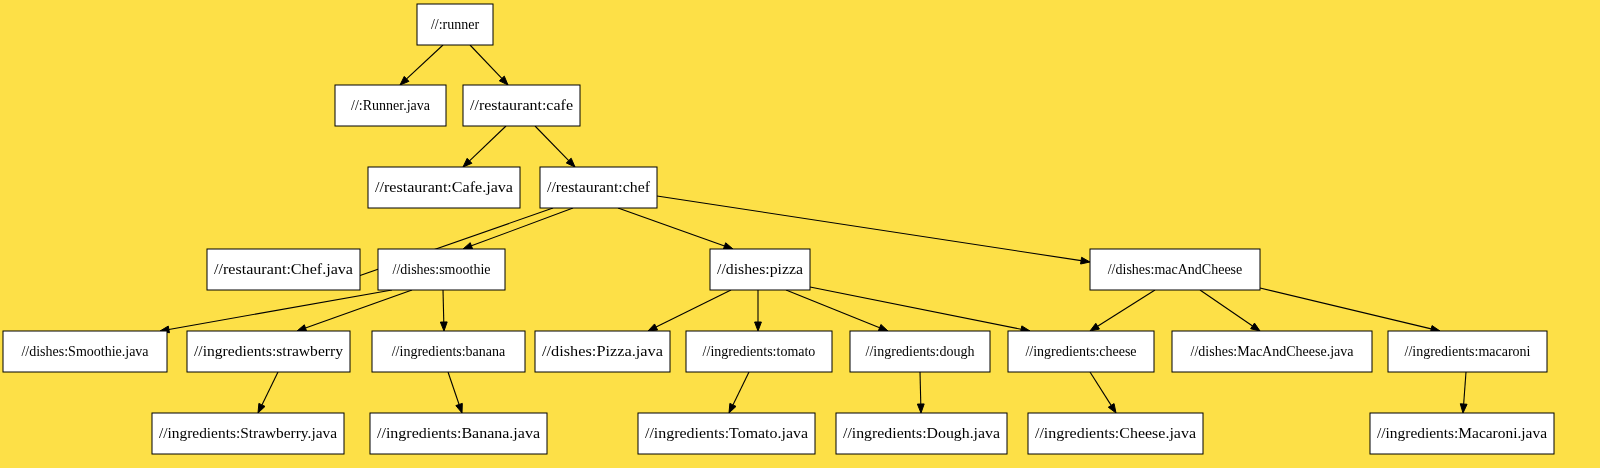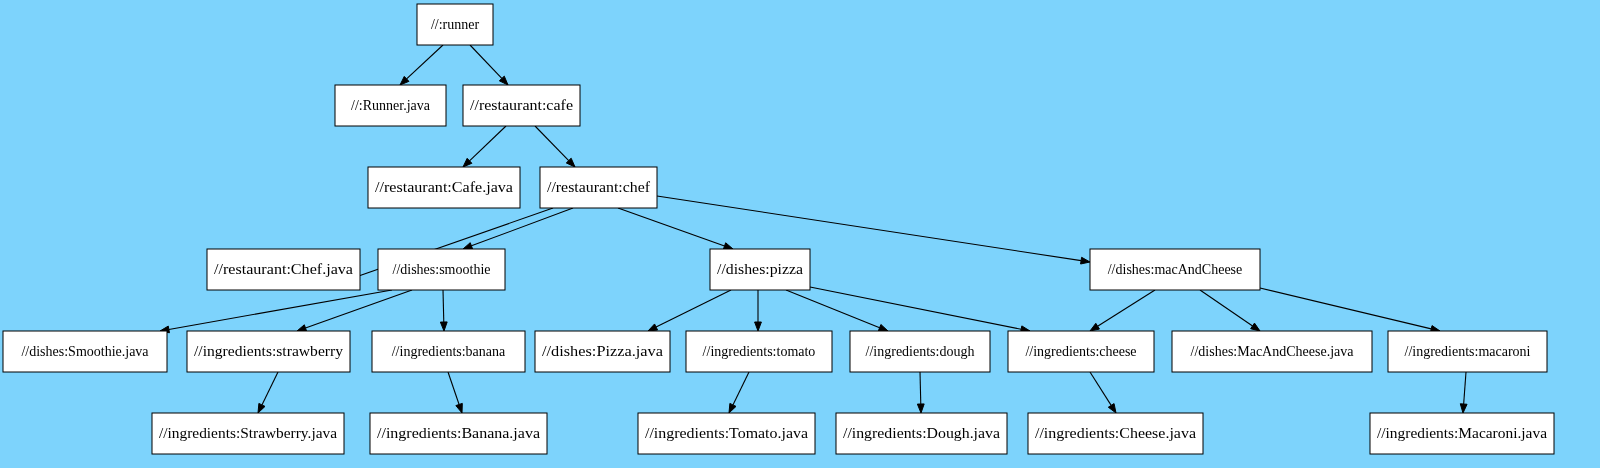--- a/index.html
+++ b/index.html
@@ -5,21 +5,21 @@
 <style>
   html, body {
     margin: 0;
     padding: 0;
     background: #ffffff;
   }
   #graph-root {
     position: relative;
     width: 1600px;
     height: 468px;
-    background: #7dd3fc;
+    background: #fde047;
     overflow: hidden;
   }
   svg#graph-svg {
     position: absolute;
     top: 0; left: 0;
     width: 1600px;
     height: 468px;
     display: block;
   }
   .graph-node rect {

